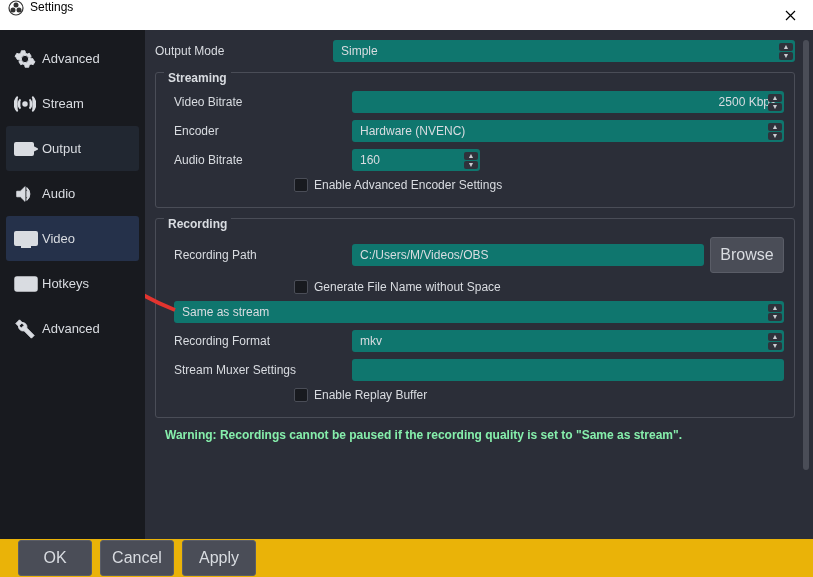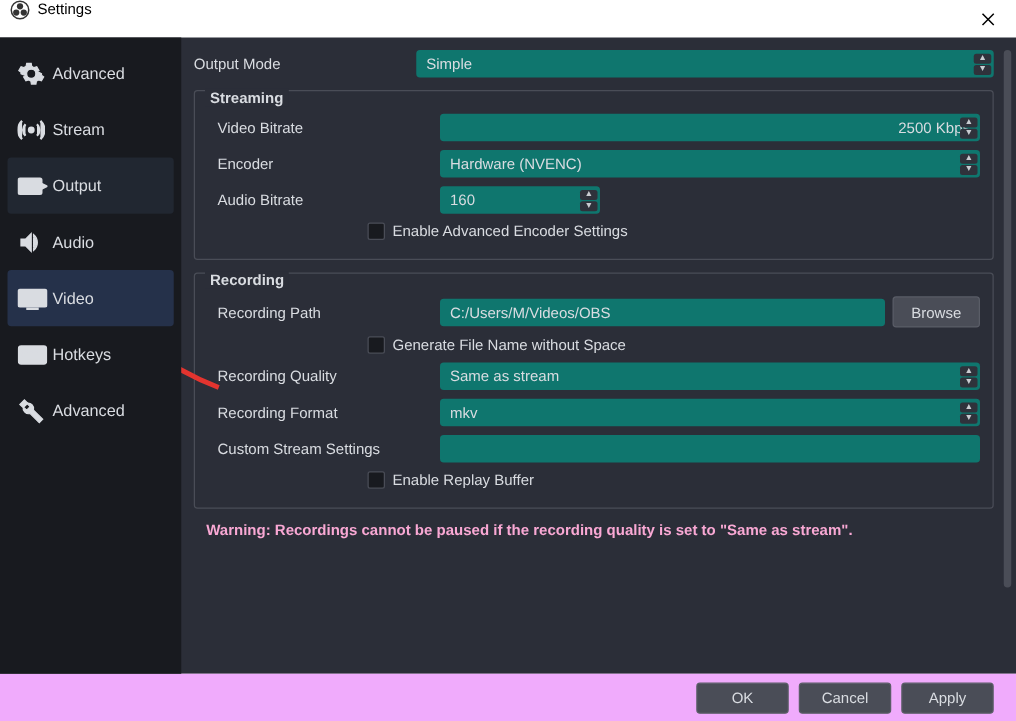--- a/index.html
+++ b/index.html
@@ -20,23 +20,23 @@
 .row .label{width:178px;text-align:left;font-size:12px;color:#d9dce1;padding-right:10px}
 .row .field{flex:1;display:flex;align-items:center;gap:6px}
 .select,.textinput,.spinner{height:22px;background:#0f766e;border:none;border-radius:3px;color:#d9dce1;font-size:12px;padding:0 8px;display:flex;align-items:center;position:relative;width:100%}
 .spinner{justify-content:flex-end}
 .spin-btns{position:absolute;right:2px;top:1px;bottom:1px;width:14px;display:flex;flex-direction:column;justify-content:center;gap:1px}
 .spin-up,.spin-down{height:8px;display:flex;align-items:center;justify-content:center;color:#c9ccd1;font-size:7px;background:#2f323b;border-radius:2px}
 .groupbox{border:1px solid #4a4d57;border-radius:3px;margin:10px 0 0 0;padding:18px 10px 8px 18px;position:relative}
 .groupbox .legend{position:absolute;top:-2px;left:8px;background:#2b2e38;padding:0 4px;font-size:12px;color:#d9dce1;font-weight:600}
 .checkbox-row{display:flex;align-items:center;margin-left:120px;margin-bottom:7px;font-size:12px;color:#d9dce1}
 .checkbox-row .cb{width:14px;height:14px;background:#181a1f;border:1px solid #4a4d57;border-radius:2px;margin-right:6px}
-.button{height:25px;padding:0 14px;background:#4a4d57;color:#d9dce1;font-size:12px;border-radius:3px;display:flex;align-items:center;justify-content:center;cursor:pointer;border:1px solid #5a5d67}
-.warning{color:#f9a8d4;font-size:12px;font-weight:600;margin:10px 0 0 10px}
-.footer{height:38px;background:#f0abfc;display:flex;justify-content:flex-end;align-items:center;gap:8px;padding:0 18px}
+.button{height:36px;padding:0 14px;background:#4a4d57;color:#d9dce1;font-size:16px;border-radius:3px;display:flex;align-items:center;justify-content:center;cursor:pointer;border:1px solid #5a5d67}
+.warning{color:#86efac;font-size:12px;font-weight:600;margin:10px 0 0 10px}
+.footer{height:38px;background:#eab308;display:flex;align-items:center;gap:8px;padding:0 18px}
 .footer .button{width:74px;justify-content:center}
 .arrow{position:absolute;pointer-events:none}
 </style>
 </head>
 <body>
 
 <div class="titlebar">
   <span class="app-icon">
     <svg width="16" height="16" viewBox="0 0 16 16">
         <circle cx="8" cy="8" r="7" fill="none" stroke="#333" stroke-width="1.2"></circle>
@@ -192,21 +192,20 @@
           <div class="button" style="width:74px">
               <span>Browse</span>
             </div>
         </div>
       </div>
       <div class="checkbox-row">
         <div class="cb"></div>
         <span>Generate File Name without Space</span>
       </div>
       <div class="row">
-        <div class="label">Recording Quality</div>
         <div class="field">
             <div class="select">
               <span>Same as stream</span>
               <span class="spin-btns">
                 <span class="spin-up">▲</span>
                 <span class="spin-down">▼</span>
               </span>
             </div>
           </div>
       </div>
@@ -216,21 +215,21 @@
             <div class="select">
               <span>mkv</span>
               <span class="spin-btns">
                 <span class="spin-up">▲</span>
                 <span class="spin-down">▼</span>
               </span>
             </div>
           </div>
       </div>
       <div class="row">
-        <div class="label">Custom Stream Settings</div>
+        <div class="label">Stream Muxer Settings</div>
         <div class="field">
             <div class="textinput">
               <span></span>
             </div>
           </div>
       </div>
       <div class="checkbox-row">
         <div class="cb"></div>
         <span>Enable Replay Buffer</span>
       </div>

